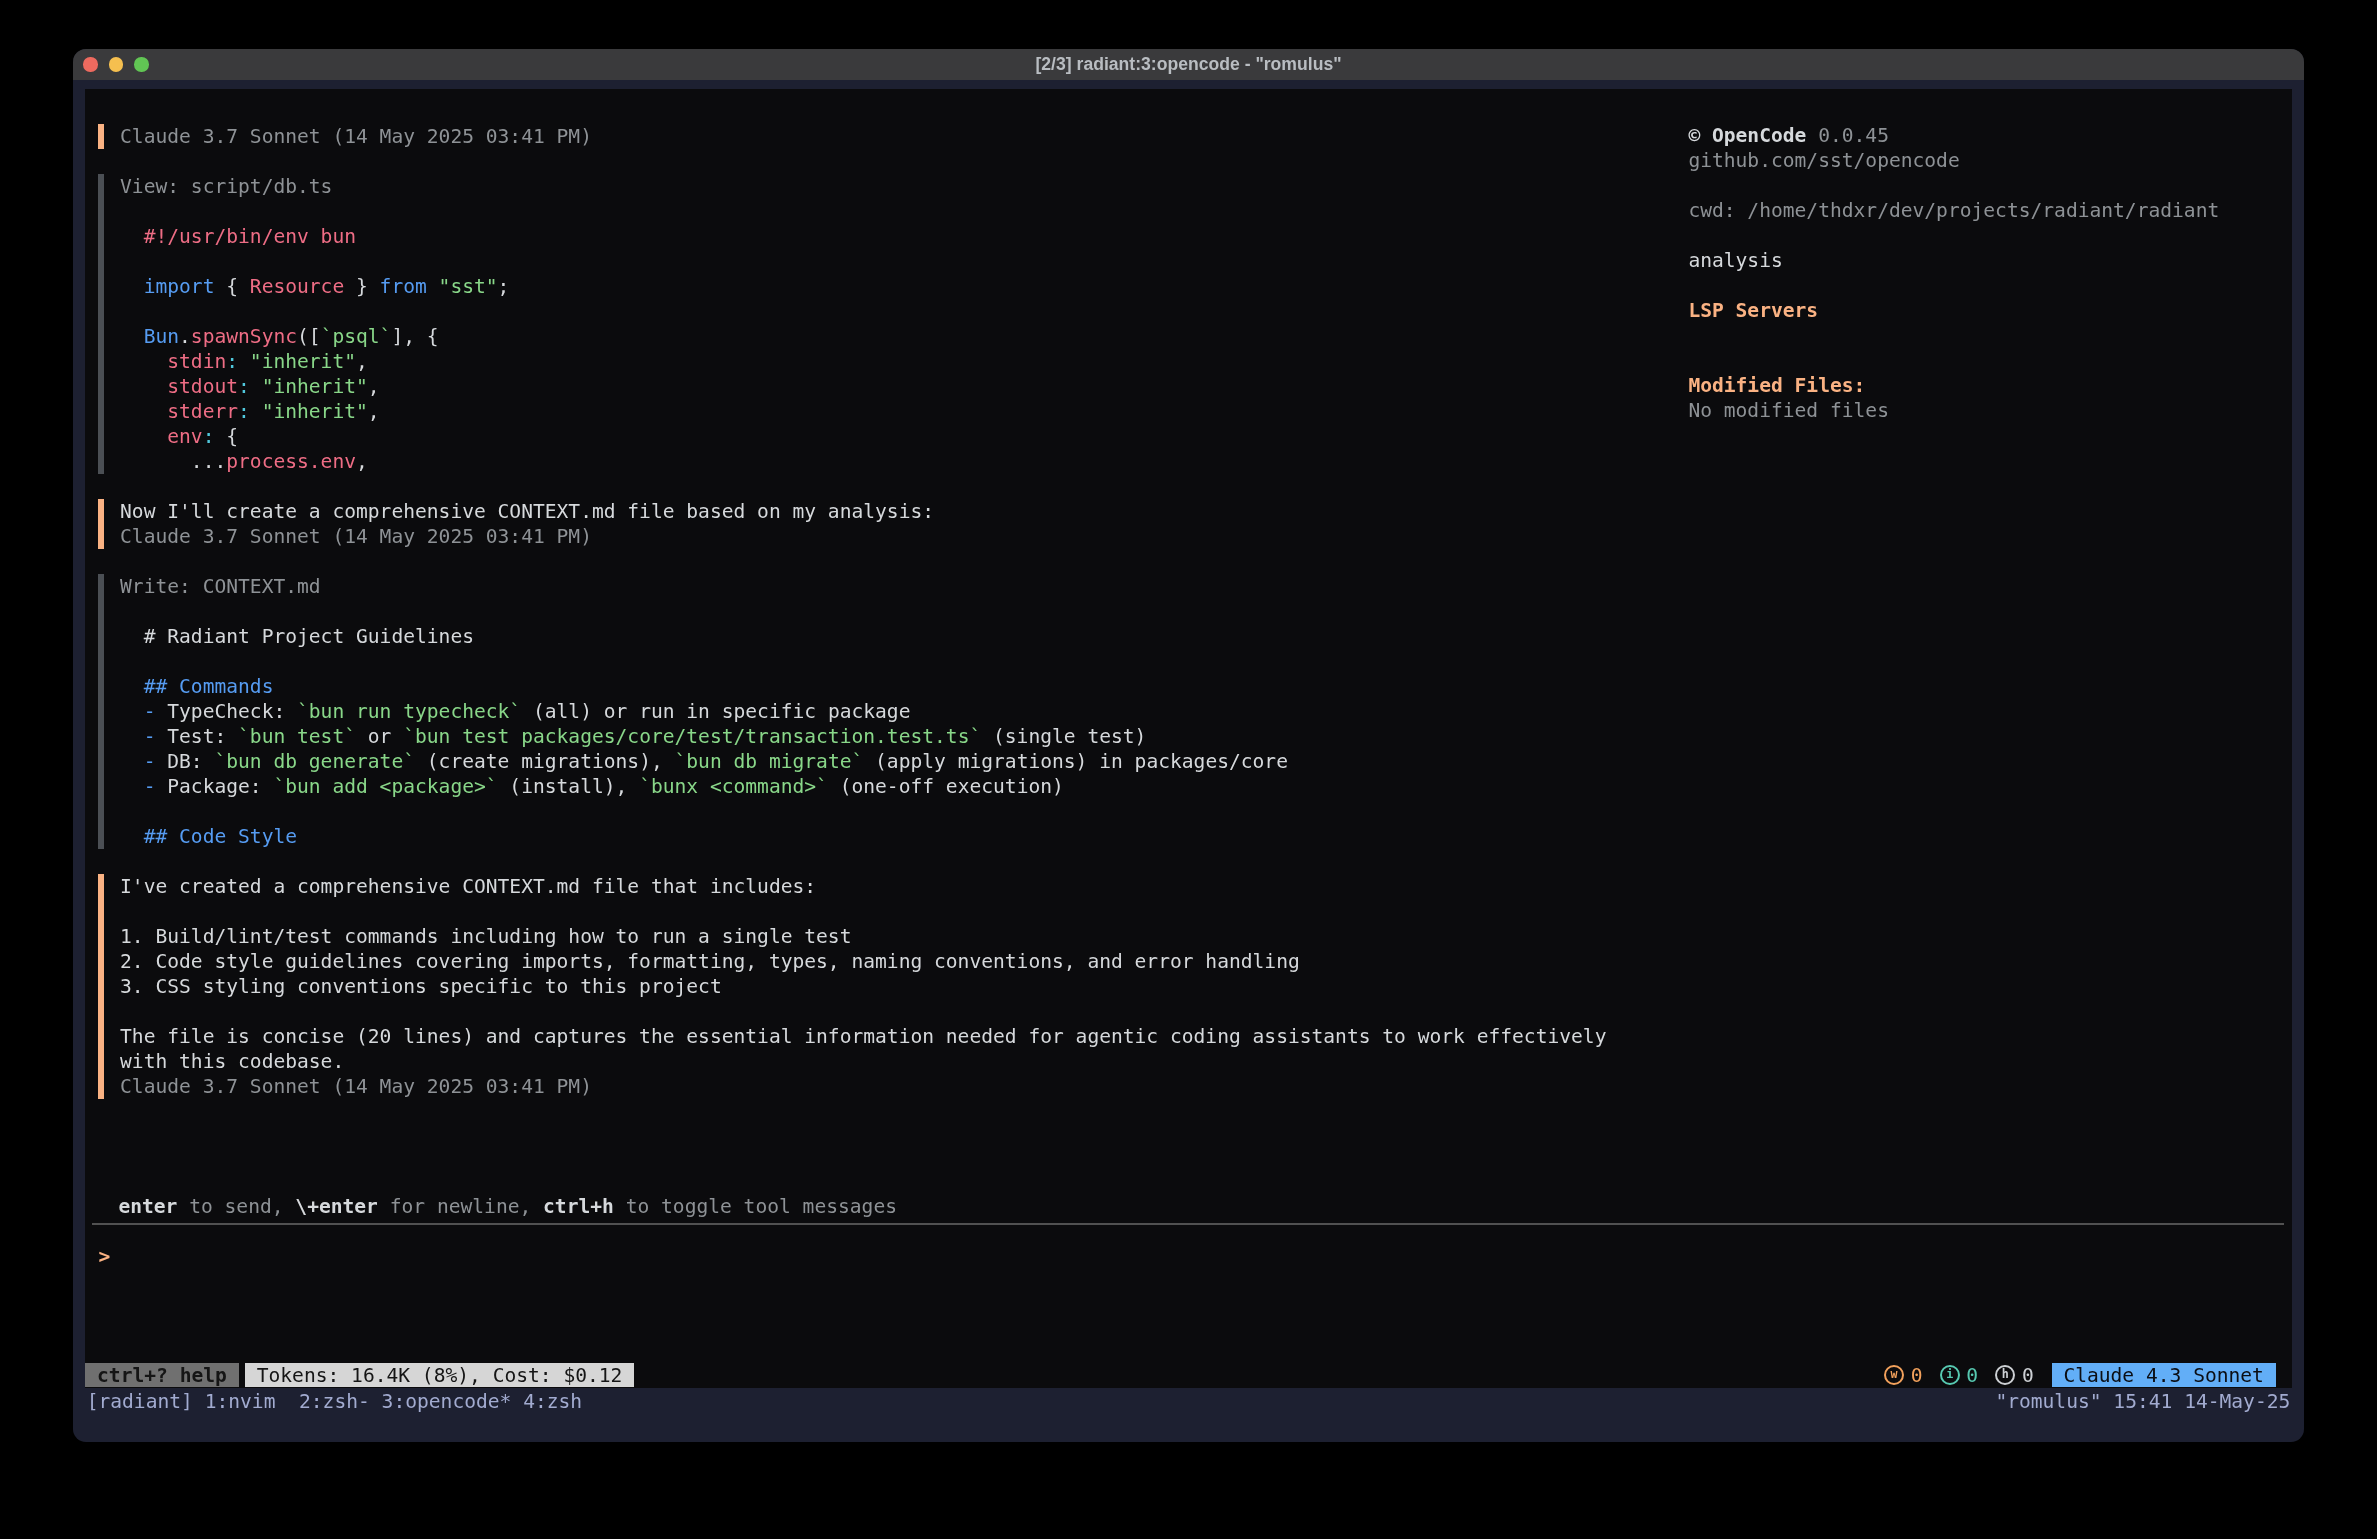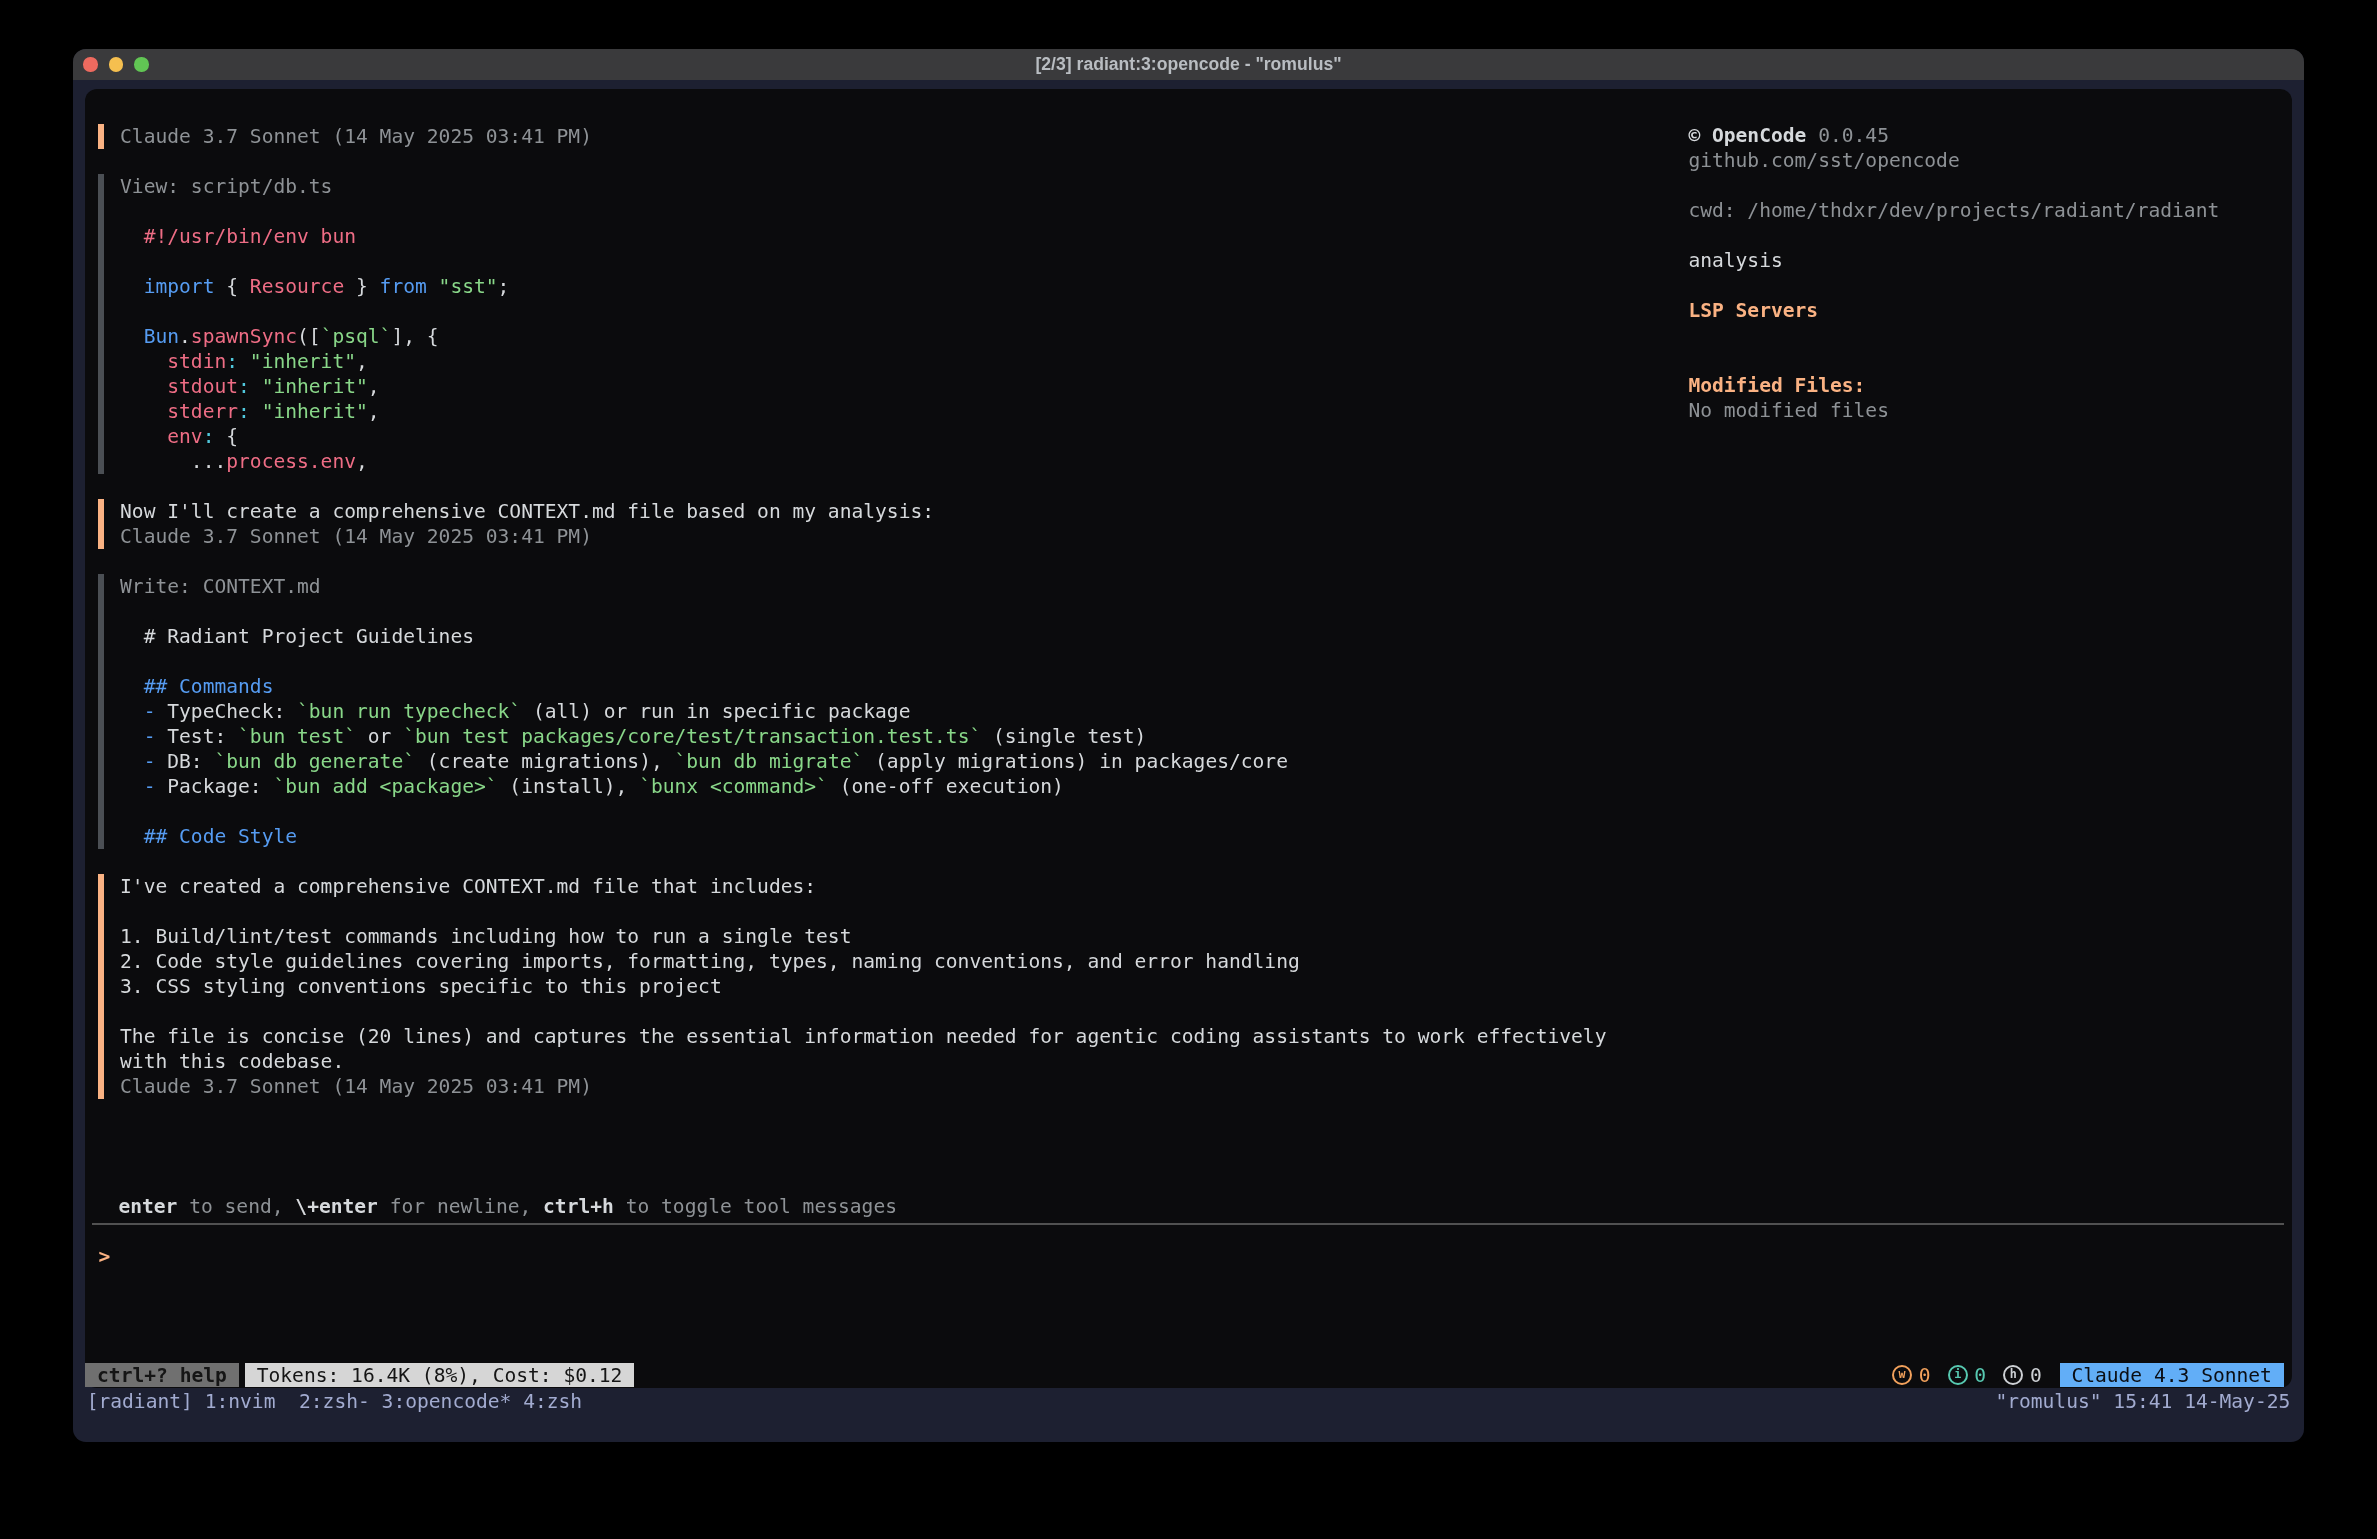--- a/index.html
+++ b/index.html
@@ -9,31 +9,31 @@
           background:var(--window-bg);border-radius:13px;overflow:hidden;}
   .titlebar{position:absolute;left:0;top:0;right:0;height:31px;background:var(--titlebar-bg);
             display:flex;align-items:center;}
   .traffic{position:absolute;left:10.4px;top:0;height:31px;display:flex;align-items:center;gap:11px;}
   .light{width:14.4px;height:14.4px;border-radius:50%;display:inline-block;}
   .light.red{background:var(--light-red);}
   .light.yellow{background:var(--light-yellow);}
   .light.green{background:var(--light-green);}
   .title{width:100%;text-align:center;font-family:"Liberation Sans",sans-serif;
          font-weight:bold;font-size:17.6px;color:var(--title-text);}
-  .term{position:absolute;left:12.4px;right:12.4px;top:40px;bottom:54px;background:var(--content-bg);border-radius:12px;}
+  .term{position:absolute;left:12.4px;right:12.4px;top:40px;bottom:54px;background:var(--content-bg);}
   .line{height:25px;line-height:25px;font-size:19.6px;white-space:pre;}
   .chat{position:absolute;left:13px;top:35px;width:1572px;}
   .block{border-left:6.5px solid var(--bargray);padding-left:15.7px;margin-bottom:25px;}
   .bar-peach{border-left-color:var(--peach);}
   .bar-gray{border-left-color:var(--bargray);}
   .sidebar{position:absolute;left:1603px;top:34px;width:620px;}
   .help{position:absolute;left:13px;top:1105px;margin-left:20px;}
   .rule{position:absolute;left:6.5px;right:7.8px;top:1134px;height:2px;background:var(--rule);}
   .prompt{position:absolute;left:13px;top:1155px;font-size:19.6px;line-height:25px;}
-  .statusbar{position:absolute;left:0;right:8px;top:1274px;height:24px;display:flex;align-items:stretch;}
+  .statusbar{position:absolute;left:0;right:16px;top:1274px;height:24px;display:flex;align-items:stretch;}
   .badge{display:inline-flex;align-items:center;padding:0 11.7px;font-size:19.6px;white-space:pre;}
   .badge-help{background:var(--badge-gray-bg);color:var(--badge-text);font-weight:bold;}
   .badge-tokens{background:var(--badge-light-bg);color:var(--badge-text);margin-left:6.5px;}
   .spacer{flex:1;}
   .diags{display:flex;align-items:center;gap:17px;margin-right:18px;}
   .diag{display:inline-flex;align-items:center;gap:6.5px;font-size:19.6px;}
   .diag-circle{width:16.3px;height:16.3px;border:2px solid currentColor;border-radius:50%;
                display:inline-flex;align-items:center;justify-content:center;
                font-size:11.7px;font-weight:bold;line-height:1;}
   .badge-model{background:var(--model-bg);color:var(--model-text);}

